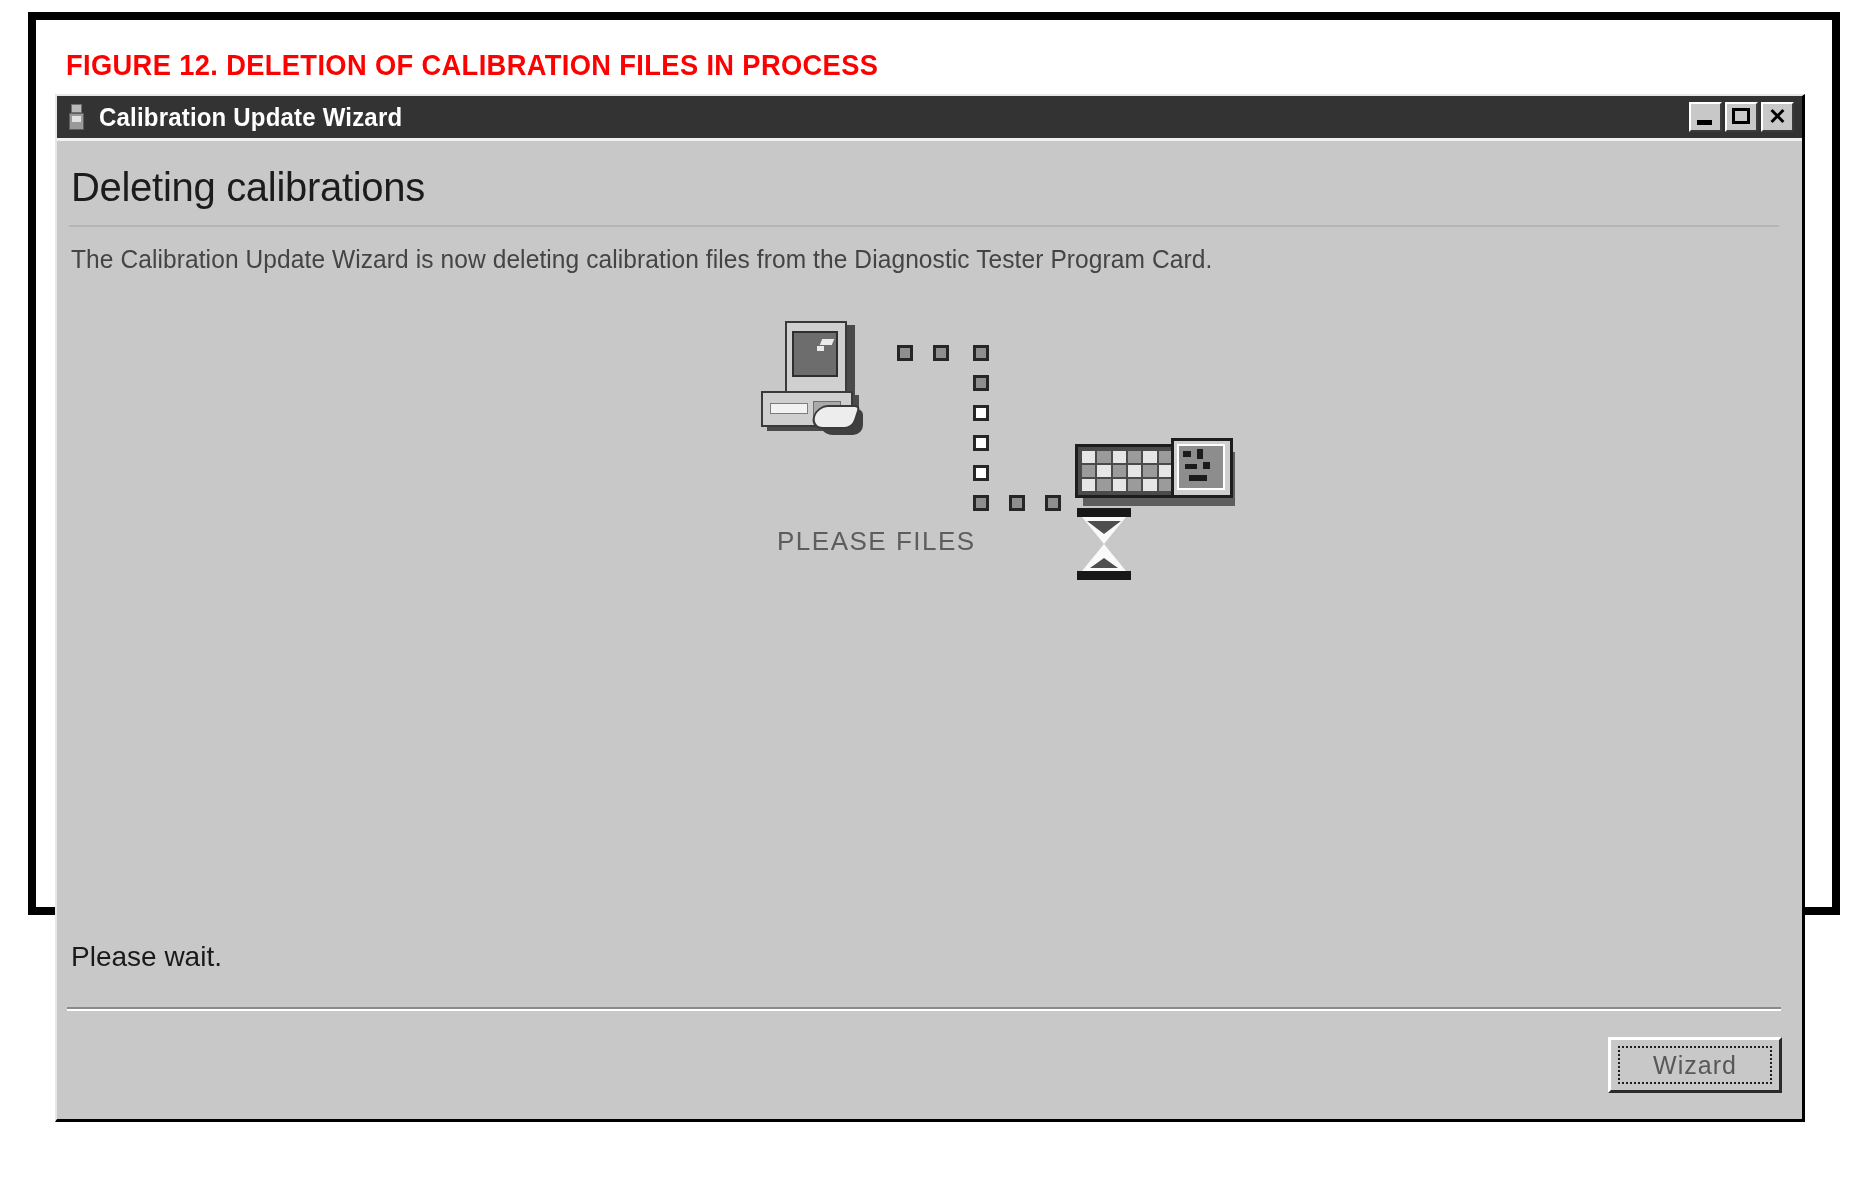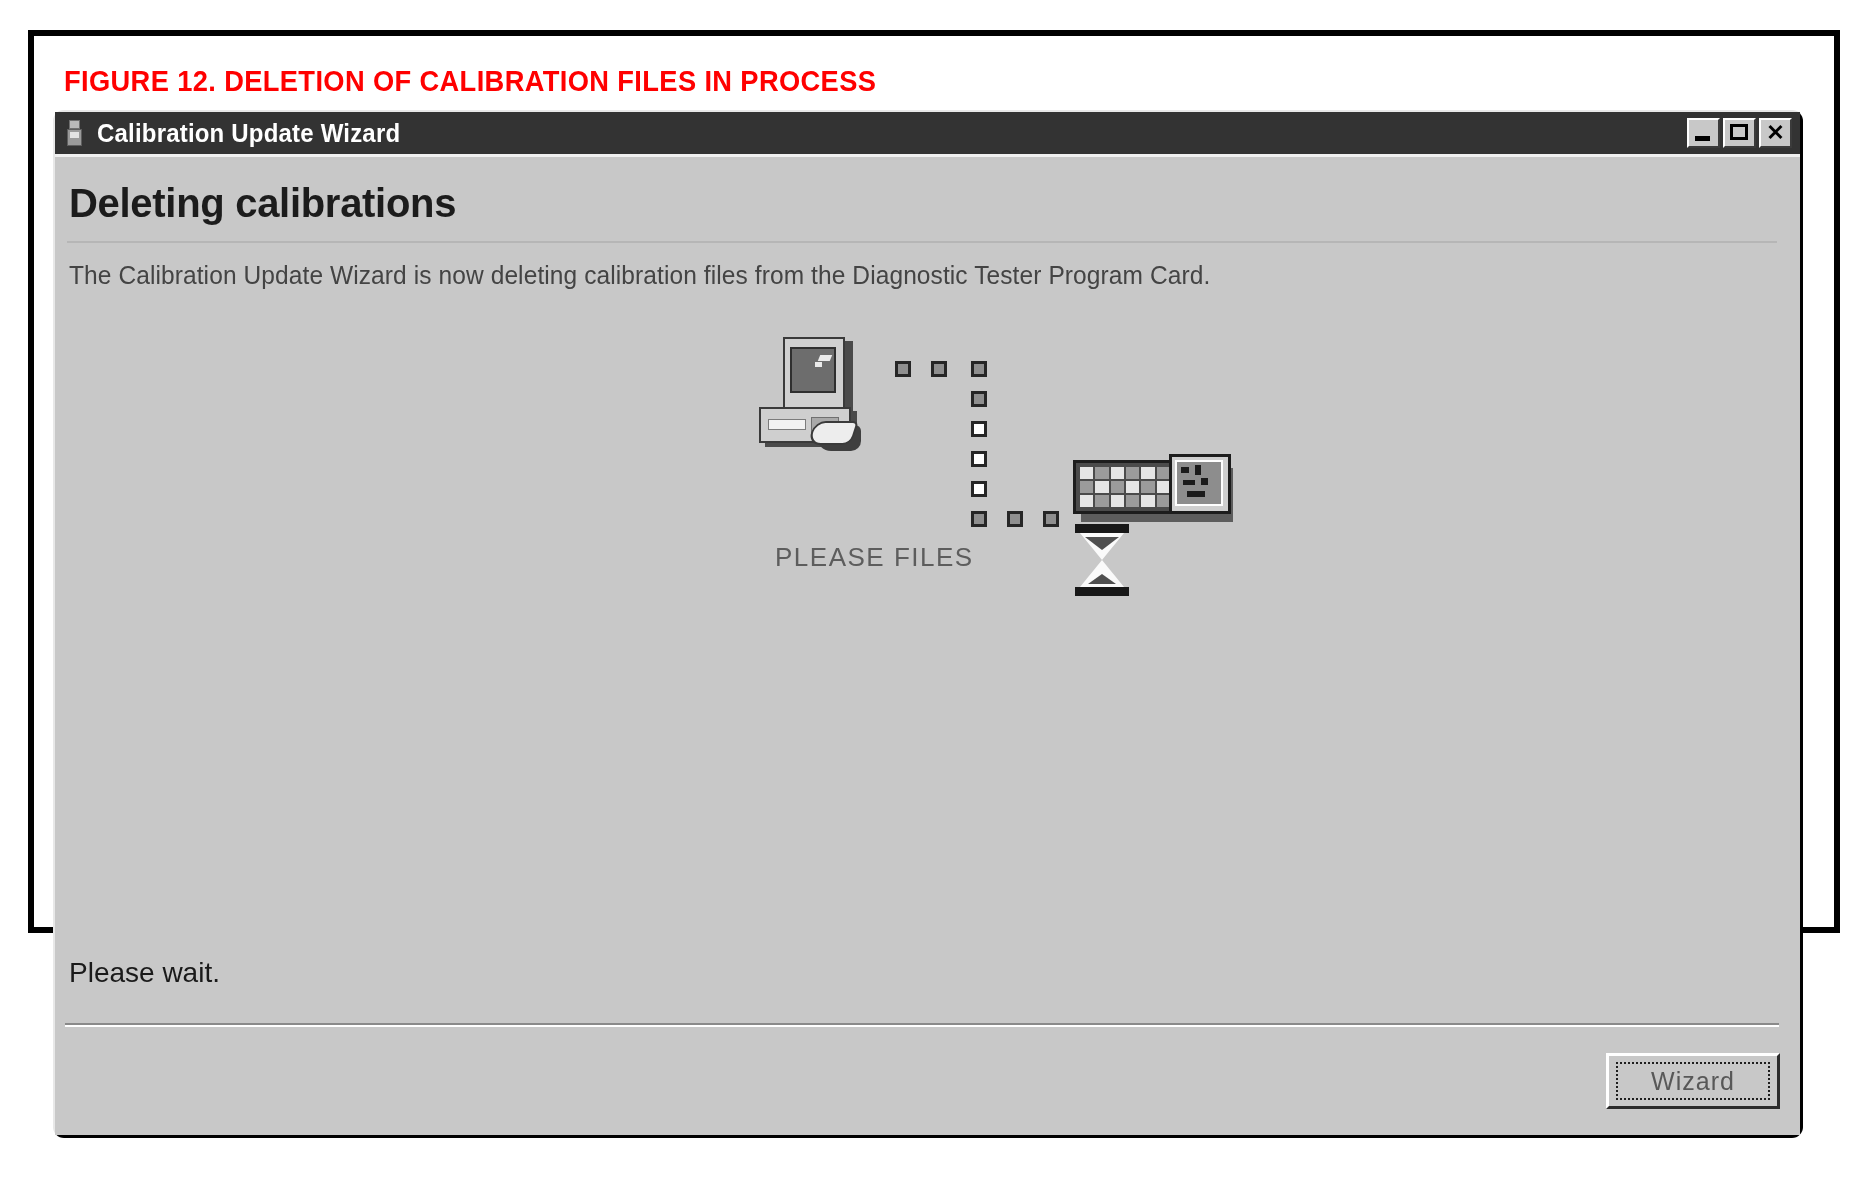--- a/index.html
+++ b/index.html
@@ -11,24 +11,24 @@
     width: 1872px;
     height: 1188px;
     font-family: "Liberation Sans", sans-serif;
     overflow: hidden;
   }
 
   
   .figure-frame {
     position: absolute;
     left: 28px;
-    top: 30px;
+    top: 12px;
     width: 1812px;
     height: 903px;
-    border: 6px solid #000000;
+    border: 8px solid #000000;
     background: #ffffff;
     box-sizing: border-box;
   }
 
   .figure-caption {
     position: absolute;
     left: 30px;
     top: 29px;
     font-family: "Liberation Sans", sans-serif;
     font-size: 29px;
@@ -46,21 +46,20 @@
     left: 19px;
     top: 74px;
     width: 1750px;
     height: 1028px;
     background: #4c1d95;
     border-top: 2px solid #e8e8e8;
     border-left: 2px solid #e8e8e8;
     border-right: 3px solid #000000;
     border-bottom: 3px solid #000000;
     box-sizing: border-box;
-    border-radius: 11px;
   }
 
   .titlebar {
     position: relative;
     height: 42px;
     background: #333333;
     display: flex;
     align-items: center;
     padding: 0 4px 0 10px;
     box-sizing: border-box;
@@ -159,21 +158,21 @@
     background: #c8c8c8;
     border-top: 3px solid #f0f0f0;
     box-sizing: border-box;
   }
 
   .page-heading {
     position: absolute;
     left: 14px;
     top: 24px;
     font-size: 40px;
-    font-weight: bold;
+    font-weight: normal;
     color: #1c1c1c;
     font-family: "Liberation Sans", sans-serif;
     letter-spacing: -0.3px;
     white-space: nowrap;
   }
 
   .heading-rule {
     position: absolute;
     left: 12px;
     top: 84px;

